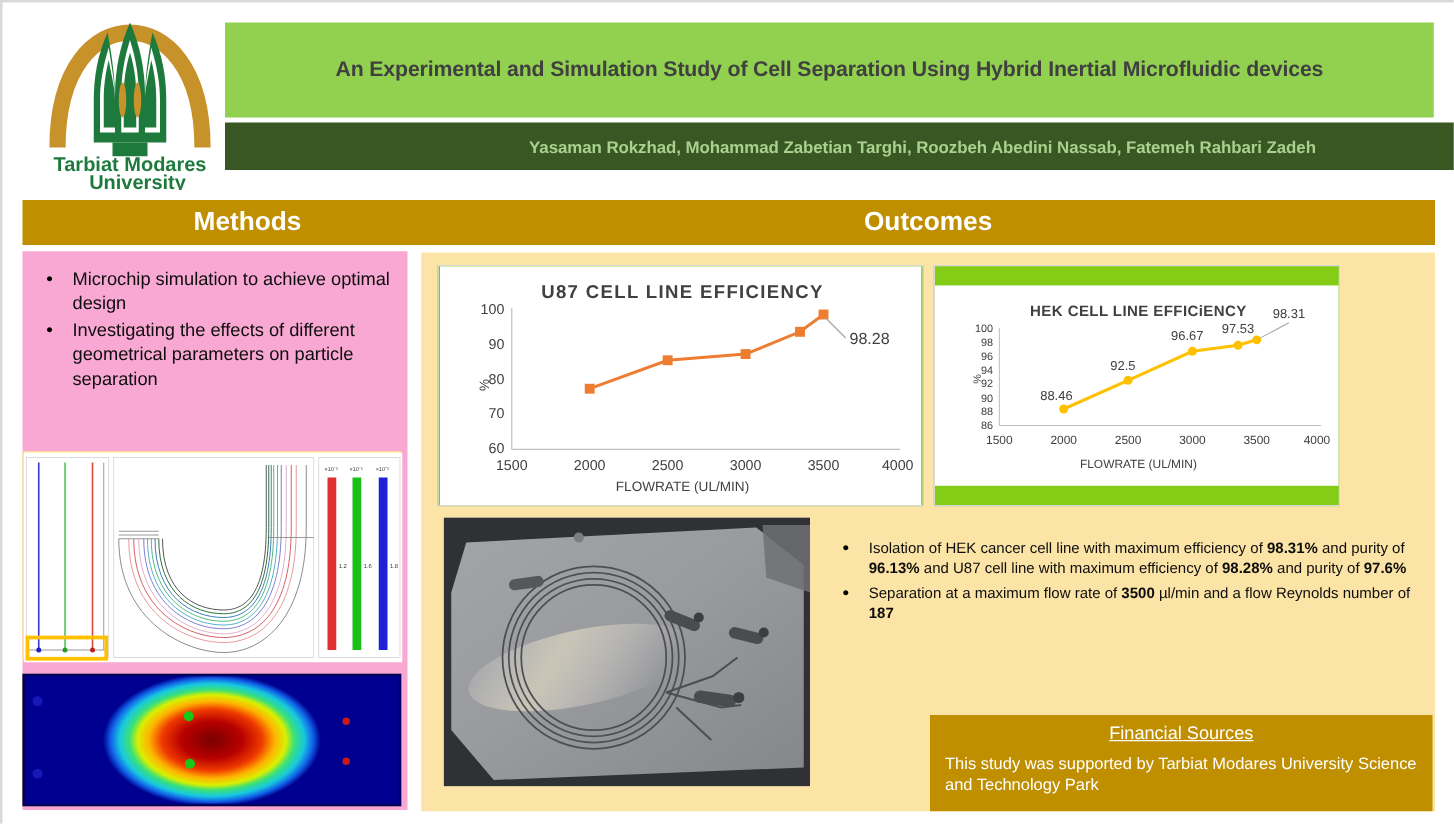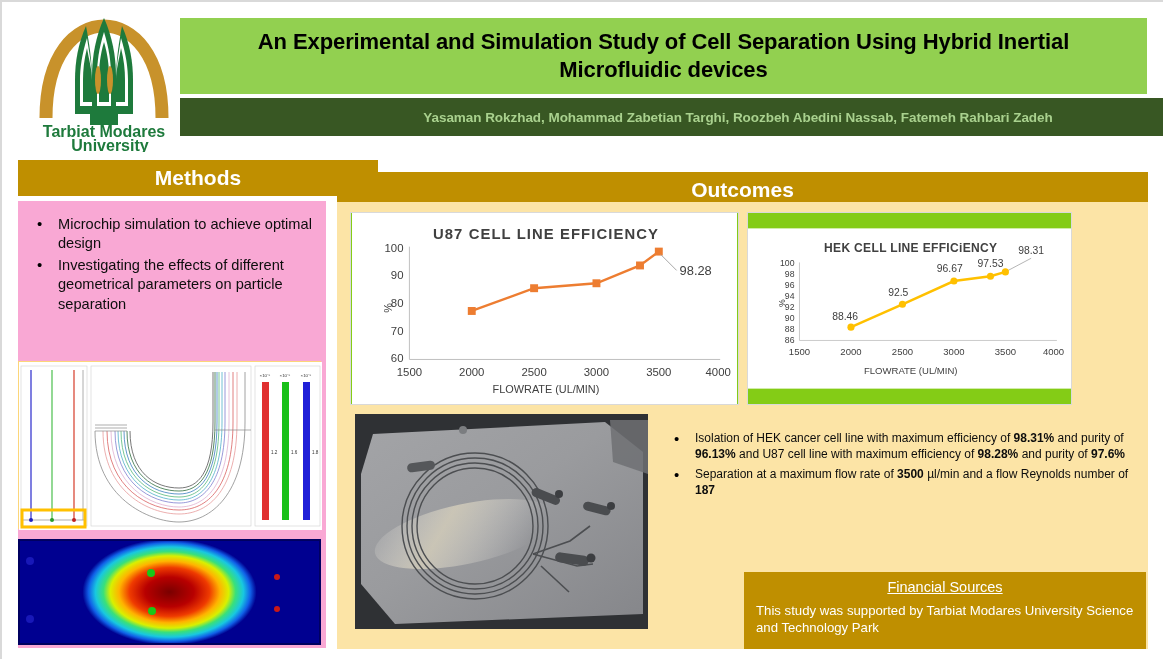--- a/index.html
+++ b/index.html
@@ -25,21 +25,21 @@
   .logo-svg { display: block; width: 148px; height: 142px; }
 
   .title-bar {
     position: absolute; left: 178px; top: 16px;
     width: 967px; height: 76px;
     background: #92D050;
     display: flex; align-items: center; justify-content: center;
     text-align: center;
   }
   .title-bar h1 {
-    font-size: 22px; font-weight: bold; color: #000000;
+    font-size: 17px; font-weight: bold; color: #404040;
     line-height: 1.28; letter-spacing: -0.1px;
     padding: 0 16px;
   }
   .authors-bar {
     position: absolute; left: 178px; top: 96px;
     width: 1116px; height: 38px;
     background: #385723;
     display: flex; align-items: center; justify-content: center;
   }
   .authors-bar span {
@@ -50,21 +50,21 @@
   
   .sec-header {
     position: absolute; height: 36px;
     background: #BF8F00;
     display: flex; align-items: center; justify-content: center;
   }
   .sec-header span {
     color: #ffffff; font-weight: bold; font-size: 21px;
   }
   #methods-header { left: 16px; top: 158px; width: 360px; }
-  #outcomes-header { left: 335px; top: 158px; width: 811px; margin-top: 12px; }
+  #outcomes-header { left: 335px; top: 158px; width: 811px; }
 
   
   #methods-panel {
     position: absolute; left: 16px; top: 199px;
     width: 308px; height: 447px;
     background: #f9a8d4;
   }
   ul.bullets { list-style: none; padding: 14px 10px 6px 14px; }
   ul.bullets li {
     position: relative;

